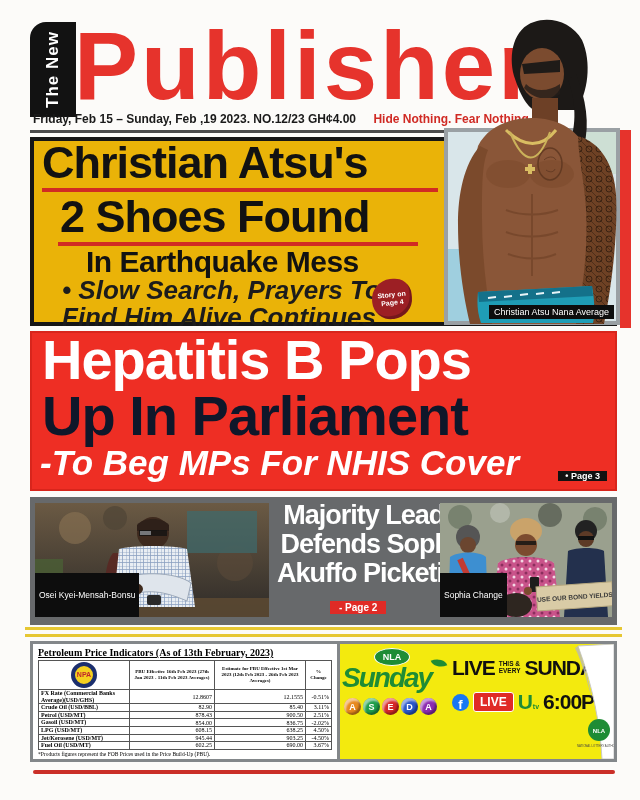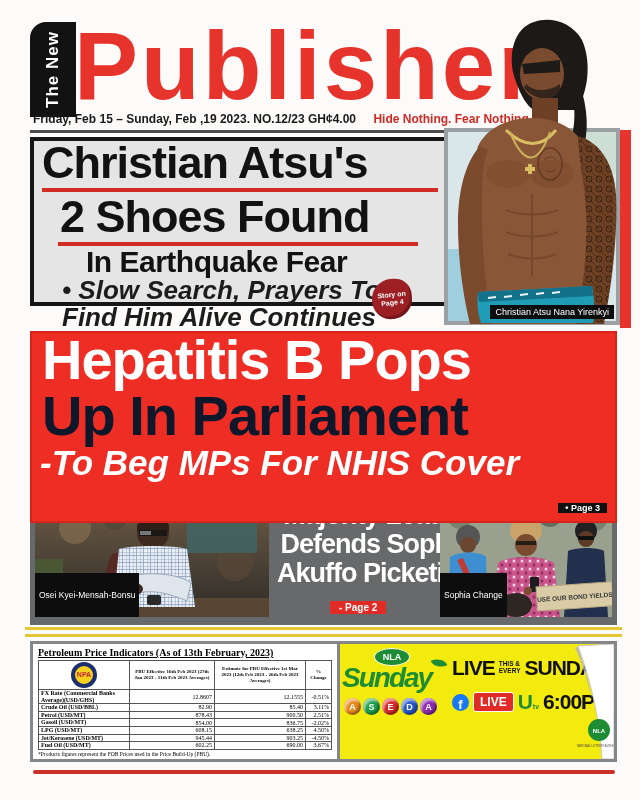--- a/index.html
+++ b/index.html
@@ -12,21 +12,21 @@
   .mast-black span{writing-mode:vertical-rl;transform:rotate(180deg);color:#fff;font-weight:bold;
       font-size:17px;letter-spacing:1px;white-space:nowrap;}
   .mast-title{position:absolute;left:74px;top:18px;font-size:96px;line-height:1;font-weight:bold;
       letter-spacing:3px;color:#e6332c;z-index:1;}
   .dateline{position:absolute;left:33px;top:112px;font-size:12px;font-weight:bold;color:#1a1a1a;
       white-space:nowrap;z-index:2;}
   .dateline .slogan{color:#d02a24;margin-left:14px;}
   .dateline-rule{position:absolute;left:30px;top:130px;width:587px;height:3px;background:#4c4c4c;z-index:2;}
 
   
-  .lead-box{position:absolute;left:30px;top:137px;width:587px;height:169px;background:#e5e5e5;
+  .lead-box{position:absolute;left:30px;top:137px;width:587px;height:189px;background:#eab308;
       border:4px solid #161616;box-sizing:border-box;z-index:3;}
   .h1a{position:absolute;left:8px;top:-4px;font-size:45px;font-weight:900;letter-spacing:-1px;color:#121212;white-space:nowrap;}
   .rule-red{position:absolute;height:4px;background:#d12b23;}
   .r1{left:8px;top:47px;width:396px;}
   .h1b{position:absolute;left:26px;top:50px;font-size:45px;font-weight:900;letter-spacing:-1px;color:#121212;white-space:nowrap;}
   .r2{left:24px;top:101px;width:360px;}
   .h1c{position:absolute;left:52px;top:104px;font-size:30px;font-weight:900;letter-spacing:-0.5px;color:#121212;white-space:nowrap;}
   .h1sub{position:absolute;left:28px;top:136px;font-size:26px;font-style:italic;font-weight:600;
       color:#1c1c1c;line-height:1.03;white-space:nowrap;}
   .story-badge{position:absolute;left:338px;top:138px;width:40px;height:40px;background:#9c1f24;
@@ -35,21 +35,21 @@
       box-shadow:inset -2px -3px 0 rgba(0,0,0,.25);padding:2px;box-sizing:border-box;}
 
   
   .right-red-strip{position:absolute;left:620px;top:130px;width:11px;height:198px;background:#e6332c;z-index:2;}
   .atsu{position:absolute;left:444px;top:14px;width:176px;height:313px;z-index:6;}
   .atsu svg{display:block;}
   .atsu-caption{position:absolute;right:6px;bottom:8px;background:#0d0d0d;color:#fff;font-size:9px;
       padding:2px 5px;white-space:nowrap;}
 
   
-  .banner{position:absolute;left:30px;top:331px;width:587px;height:192px;background:#ee2e24;z-index:4;
+  .banner{position:absolute;left:30px;top:331px;width:587px;height:160px;background:#ee2e24;z-index:4;
       border:2px solid #d8251c;box-sizing:border-box;}
   .b1{position:absolute;left:10px;top:-6px;font-size:56px;font-weight:900;letter-spacing:-1px;color:#fff;white-space:nowrap;}
   .b2{position:absolute;left:10px;top:50px;font-size:56px;font-weight:900;letter-spacing:-1px;color:#0f172a;white-space:nowrap;}
   .b3{position:absolute;left:8px;top:110px;font-size:35px;font-style:italic;font-weight:800;color:#fff;white-space:nowrap;}
   .bpage{position:absolute;right:8px;bottom:8px;background:#111;color:#fff;font-size:9px;font-weight:bold;padding:0 7px;}
 
   
   .grey-sec{position:absolute;left:30px;top:497px;width:587px;height:128px;background:#67696b;z-index:3;}
   .photo-left{position:absolute;left:5px;top:6px;width:234px;height:114px;overflow:hidden;}
   .photo-right{position:absolute;left:410px;top:6px;width:172px;height:114px;overflow:hidden;}
@@ -123,21 +123,21 @@
     <span>Friday, Feb 15 – Sunday, Feb ,19 2023.  NO.12/23  GH¢4.00</span>
     <span class="slogan">Hide Nothing. Fear Nothing.</span>
   </div>
   <div class="dateline-rule"></div>
 
   <div class="lead-box">
     <div class="h1a">Christian Atsu's</div>
     <div class="rule-red r1"></div>
     <div class="h1b">2 Shoes Found</div>
     <div class="rule-red r2"></div>
-    <div class="h1c">In Earthquake Fear</div>
+    <div class="h1c">In Earthquake Mess</div>
     <div class="h1sub">
       <span>• Slow Search, Prayers To</span><br>
       <span>Find Him Alive Continues</span>
     </div>
     <div class="story-badge">Story on Page 4</div>
   </div>
 
   <div class="right-red-strip"></div>
 
   <div class="atsu">
@@ -178,21 +178,21 @@
 
       <path d="M62 116 C80 134 98 134 112 116" stroke="#d9bd62" stroke-width="3" fill="none"></path>
       <path d="M66 118 C80 152 94 152 106 118" stroke="#cbb25a" stroke-width="2" fill="none"></path>
       <rect x="84" y="150" width="4" height="10" fill="#d9bd62"></rect>
         <rect x="81" y="153" width="10" height="4" fill="#d9bd62"></rect>
 
       <path d="M34 278 L148 272 C151 290 151 300 149 309 L37 309 C33 298 33 288 34 278 Z" fill="#1f9db6"></path>
       <path d="M34 278 L148 272 L149 282 L35 288 Z" fill="#14718a"></path>
       <path d="M44 284 l8 -1 M60 283 l8 -1 M76 281 l8 -1 M92 280 l8 -1 M108 279 l8 -1" stroke="#e8f4f8" stroke-width="2"></path>
     </svg>
-    <div class="atsu-caption">Christian Atsu Nana Yirenkyi</div>
+    <div class="atsu-caption">Christian Atsu Nana Average</div>
   </div>
 
   <div class="banner">
     <div class="b1">Hepatitis B Pops</div>
     <div class="b2">Up In Parliament</div>
     <div class="b3">-To Beg MPs For NHIS Cover</div>
     <div class="bpage">• Page 3</div>
   </div>
 
   <div class="grey-sec">

